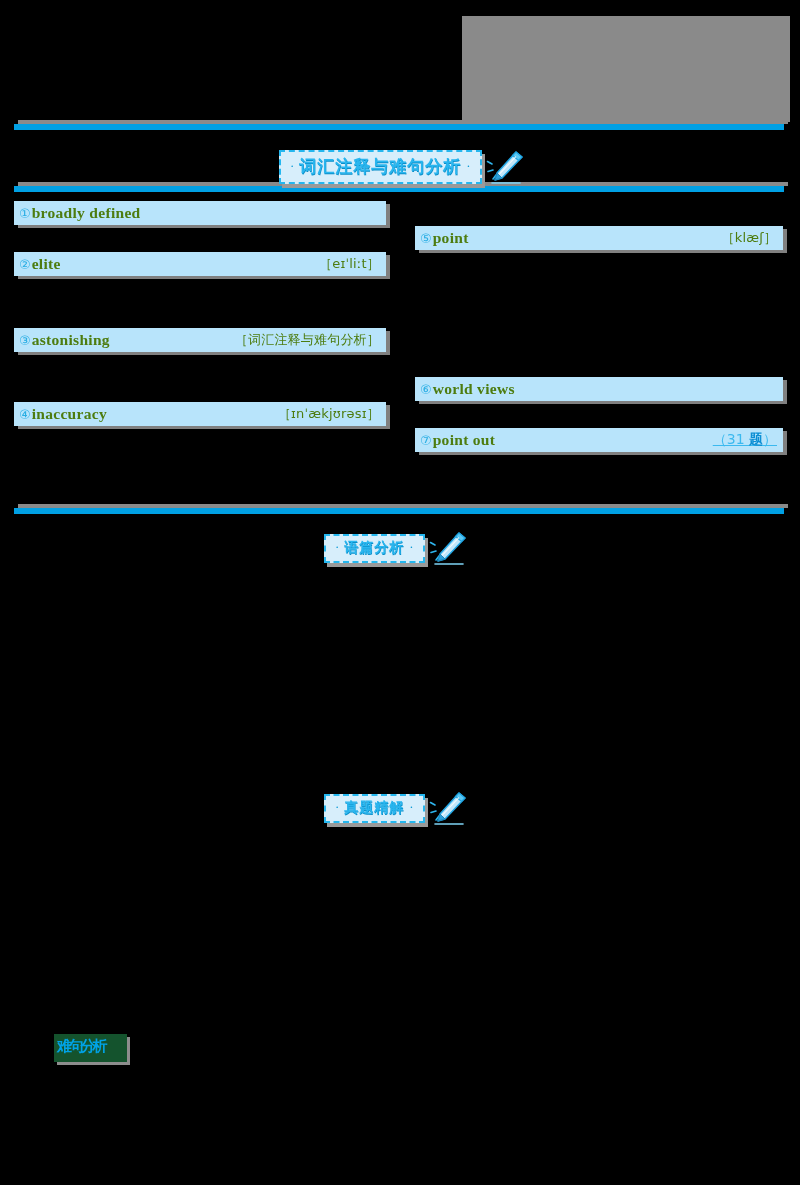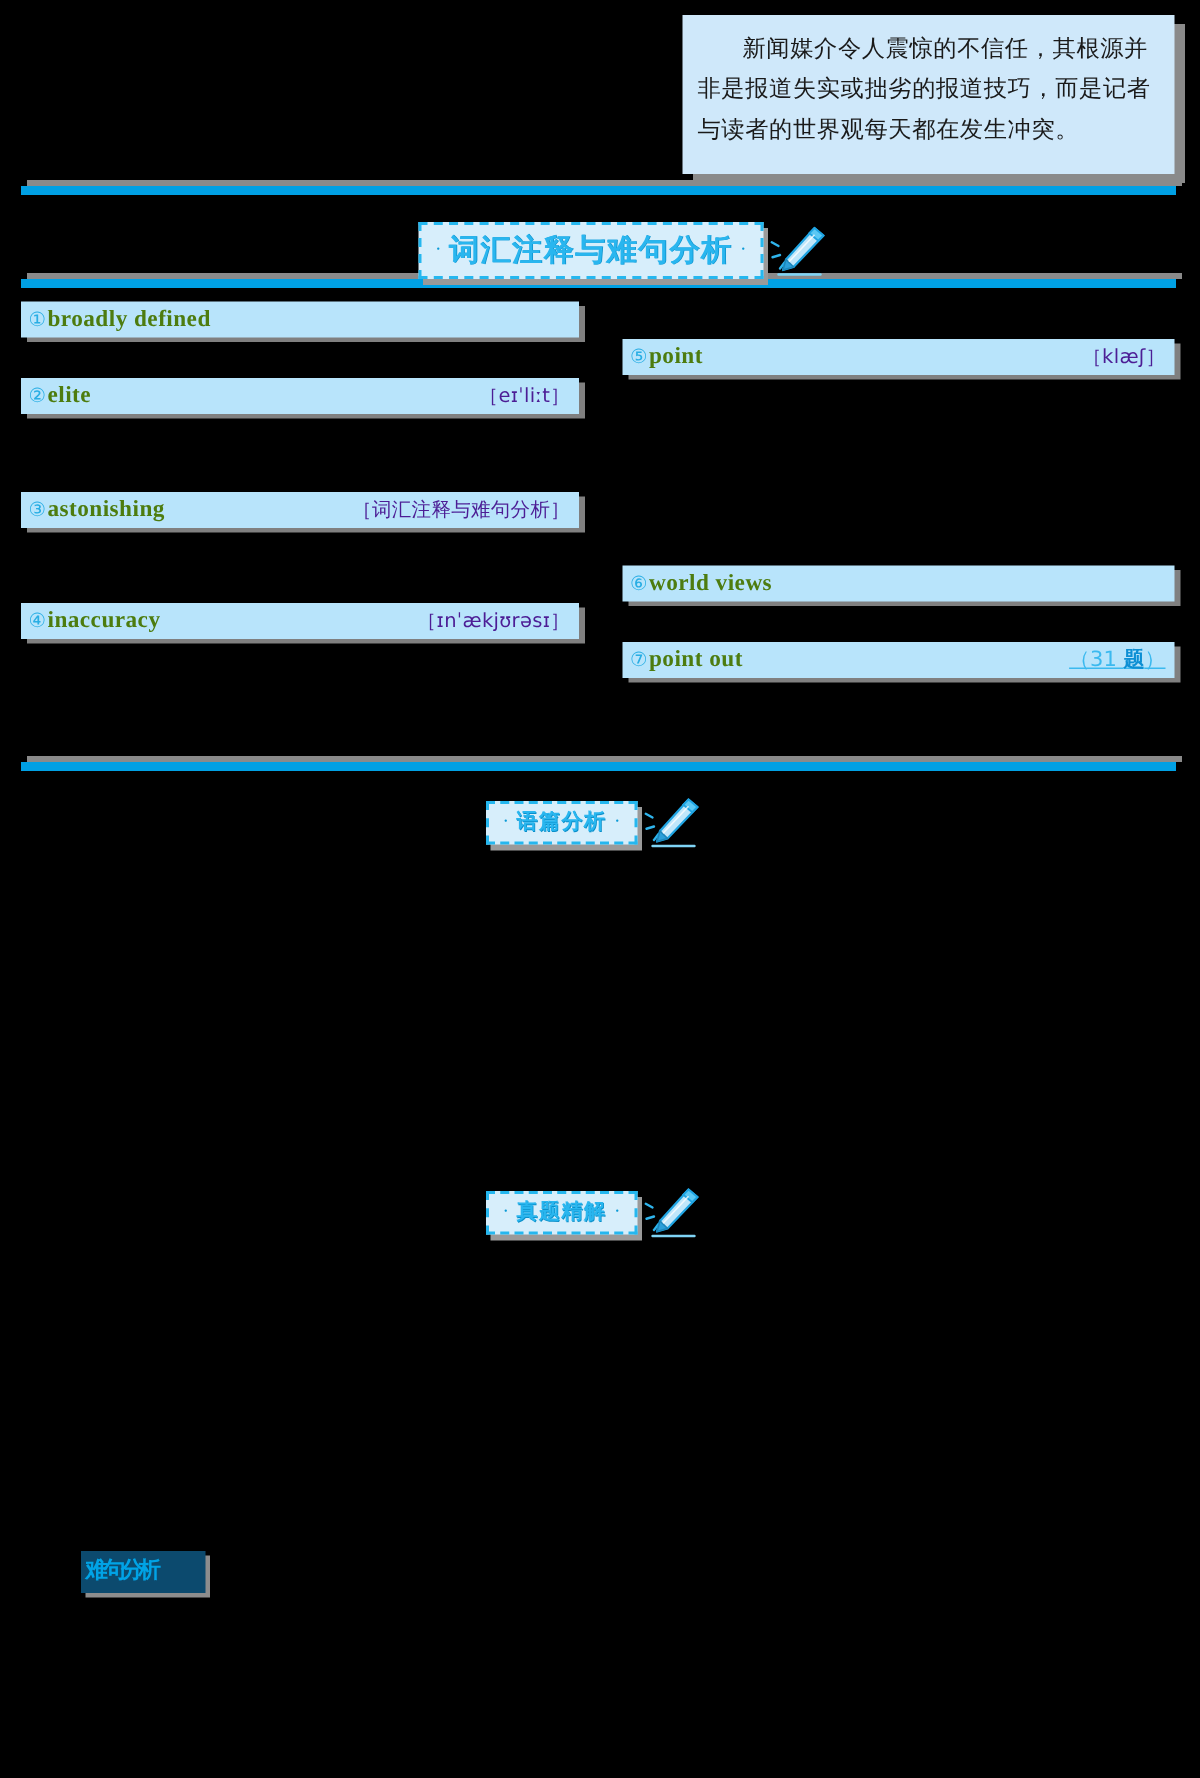--- a/index.html
+++ b/index.html
@@ -98,21 +98,21 @@
   .sec-chip .dot {
     color: #0b9ad6;
     font-size: 13px;
     line-height: 1;
     position: relative;
     top: -1px;
   }
   .sec-title {
     font-family: "DejaVu Sans", sans-serif;
     font-weight: bold;
-    font-size: 20px;
+    font-size: 17px;
     letter-spacing: 1px;
     color: #29b6ef;
     text-shadow: 0.5px 0.5px 0 #0b8fc9;
   }
   .sec-chip.big .sec-title { font-size: 14px; }
 
   
   .pencil-wrap {
     width: 40px;
     height: 38px;
@@ -149,40 +149,40 @@
     font-family: "Liberation Serif", serif;
     font-weight: bold;
     font-size: 15.5px;
     color: #4d7c0f;
     letter-spacing: 0.3px;
   }
   .entry .phon {
     margin-left: auto;
     font-family: "DejaVu Sans", sans-serif;
     font-size: 13px;
-    color: #4c1d95;
+    color: #4d7c0f;
     letter-spacing: 0.2px;
   }
   .entry .qref {
     margin-left: auto;
     font-family: "DejaVu Sans", sans-serif;
     font-size: 14px;
     color: #3bb9ef;
     text-decoration: underline;
   }
   .entry .qref b { color: #0d8fd4; font-weight: bold; }
 
   
   .smudge-label {
     position: absolute;
     left: 54px;
     top: 1034px;
-    width: 83px;
+    width: 73px;
     height: 28px;
-    background: #0c4a6e;
+    background: #14532d;
     box-shadow: 3px 3px 0 #8d8d8d;
     overflow: hidden;
   }
   .smudge-text {
     position: absolute;
     left: 3px;
     top: 3px;
     font-family: "DejaVu Sans", sans-serif;
     font-weight: bold;
     font-size: 15px;
@@ -191,23 +191,20 @@
     filter: blur(0.4px);
     white-space: nowrap;
   }
 </style>
 </head>
 <body>
 
 <div class="page">
 
   <div class="trans-shadow"></div>
-  <div class="trans-box">
-    <p class="trans-text">新闻媒介令人震惊的不信任，其根源并非是报道失实或拙劣的报道技巧，而是记者与读者的世界观每天都在发生冲突。</p>
-  </div>
 
   <div class="rule r1"></div>
   <div class="rule r2"></div>
   <div class="rule r3"></div>
 
   <div class="sec-header h1">
     <div class="sec-chip">
       <span class="dot">·</span>
       <span class="sec-title">词汇注释与难句分析</span>
       <span class="dot">·</span>

